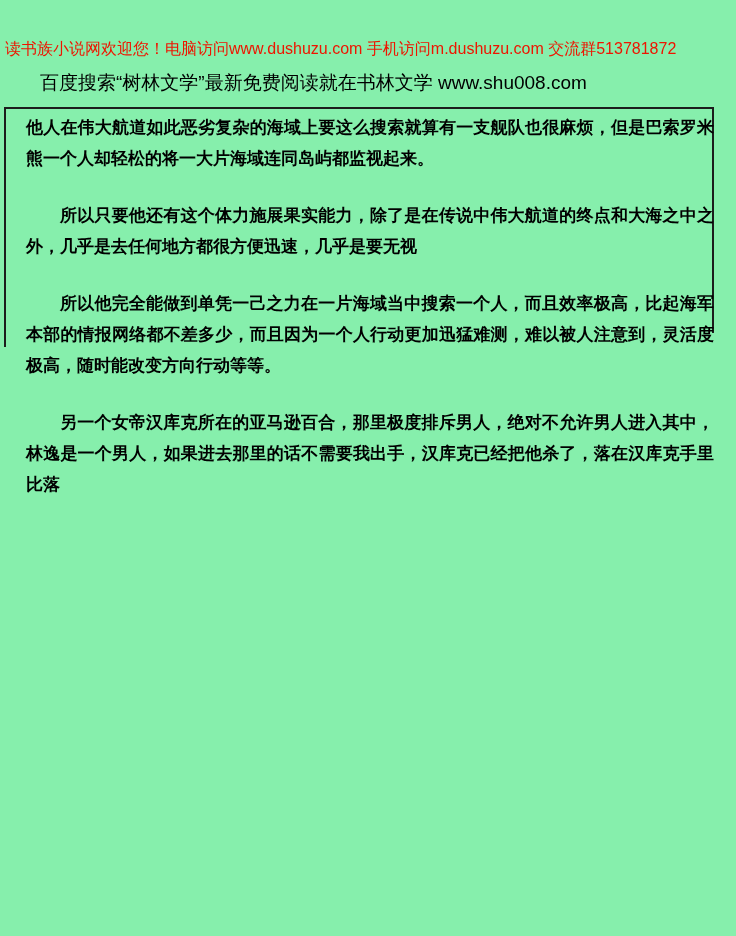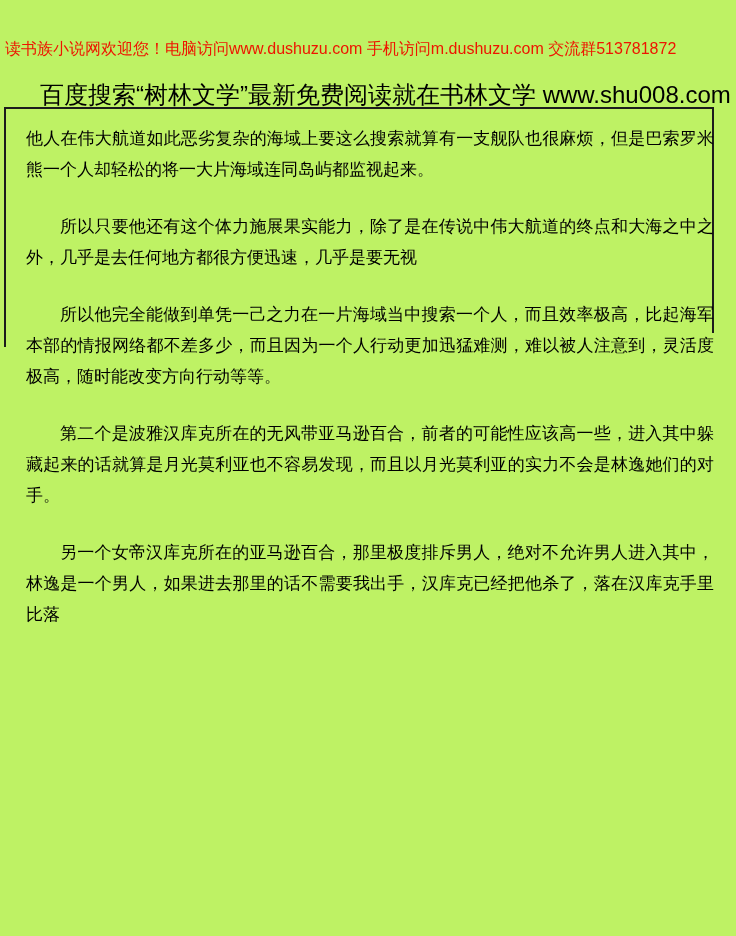--- a/index.html
+++ b/index.html
@@ -4,39 +4,39 @@
 <style>
   html, body {
     margin: 0;
     padding: 0;
   }
   .page {
     position: relative;
     width: 736px;
     height: 936px;
     overflow: hidden;
-    background: #bef264;
+    background: #86efac;
     font-family: "Liberation Sans", "DejaVu Sans", sans-serif;
     color: #000000;
   }
   .top-banner {
     position: absolute;
     top: 38px;
     left: 5px;
     right: 2px;
     color: #ee1500;
     font-size: 16px;
     line-height: 22px;
     white-space: nowrap;
   }
   .search-banner-top {
     position: absolute;
-    top: 83px;
+    top: 71px;
     left: 40px;
-    font-size: 24px;
+    font-size: 19px;
     line-height: 24px;
     white-space: nowrap;
   }
   .rule-top {
     position: absolute;
     top: 107px;
     left: 4px;
     width: 710px;
     height: 2px;
     background: #1c1c1c;
@@ -60,22 +60,23 @@
   .content {
     position: absolute;
     top: 112px;
     left: 26px;
     width: 688px;
     font-size: 17px;
     line-height: 31px;
     text-align: justify;
   }
   .content p {
-    margin: 11px 0 26px 0;
+    margin: 0 0 26px 0;
     text-indent: 2em;
+    font-weight: bold;
   }
   .content p.no-indent {
     text-indent: 0;
   }
 </style>
 </head>
 <body>
 
 <div class="page">
 
@@ -84,18 +85,17 @@
   <div class="search-banner-top">百度搜索“树林文学”最新免费阅读就在书林文学 www.shu008.com</div>
 
   <div class="rule-top"></div>
   <div class="rule-left"></div>
   <div class="rule-right"></div>
 
   <div class="content">
     <p class="no-indent">他人在伟大航道如此恶劣复杂的海域上要这么搜索就算有一支舰队也很麻烦，但是巴索罗米熊一个人却轻松的将一大片海域连同岛屿都监视起来。</p>
     <p>所以只要他还有这个体力施展果实能力，除了是在传说中伟大航道的终点和大海之中之外，几乎是去任何地方都很方便迅速，几乎是要无视</p>
     <p>所以他完全能做到单凭一己之力在一片海域当中搜索一个人，而且效率极高，比起海军本部的情报网络都不差多少，而且因为一个人行动更加迅猛难测，难以被人注意到，灵活度极高，随时能改变方向行动等等。</p>
-    <p>第二个是波雅汉库克所在的无风带亚马逊百合，前者的可能性应该高一些，进入其中躲藏起来的话就算是月光莫利亚也不容易发现，而且以月光莫利亚的实力不会是林逸她们的对手。</p>
     <p>另一个女帝汉库克所在的亚马逊百合，那里极度排斥男人，绝对不允许男人进入其中，林逸是一个男人，如果进去那里的话不需要我出手，汉库克已经把他杀了，落在汉库克手里比落</p>
 
   </div>
 
 </div>
 
 </body></html>

